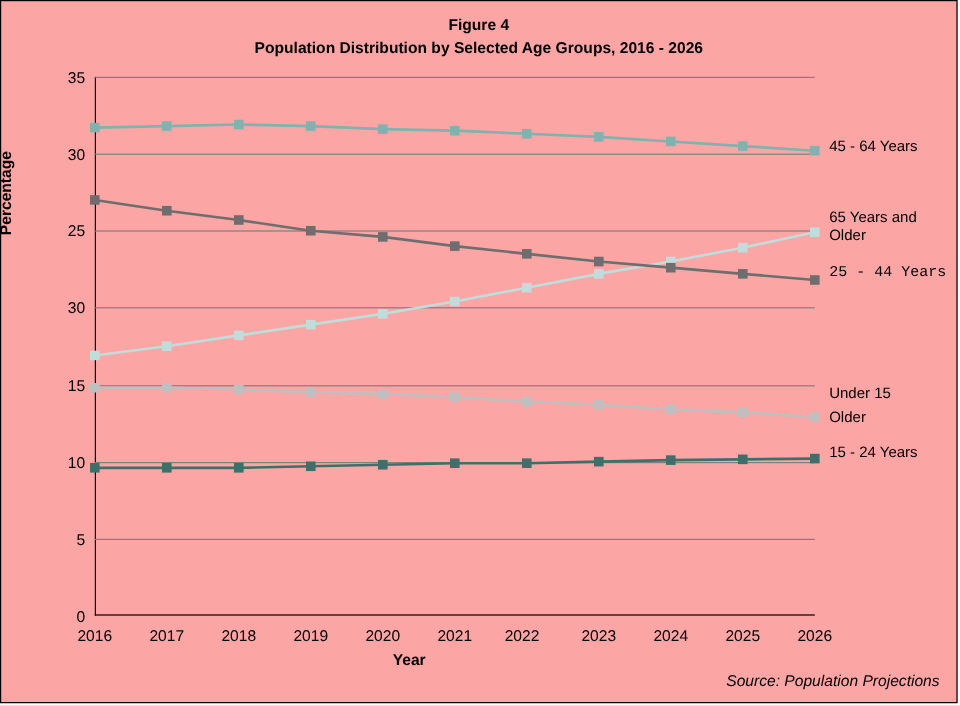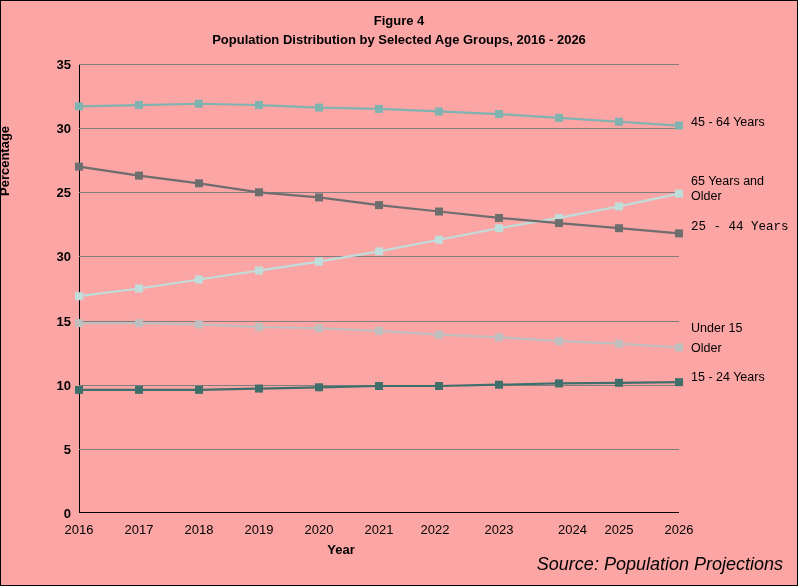--- a/index.html
+++ b/index.html
@@ -76,21 +76,20 @@
     text-align: right;
     font-size: 13px;
     line-height: 13px;
     transform: translateY(-6px);
   }
   .ytick-wrap {
     position: absolute;
     left: -40px;
     width: 32px;
     height: 1px;
-    font-weight: bold;
   }
   .xtick-label {
     position: absolute;
     text-align: center;
     font-size: 13px;
     line-height: 13px;
     width: 56px;
     transform: translateX(-28px);
   }
   .ylabel {
@@ -115,21 +114,21 @@
   .series-label {
     position: absolute;
     font-size: 12.5px;
     line-height: 15px;
     white-space: nowrap;
   }
   .source {
     position: absolute;
     right: 14px;
     bottom: 10px;
-    font-size: 18px;
+    font-size: 13px;
     font-style: italic;
   }
   svg.lines {
     position: absolute;
     left: 0;
     top: 0;
     overflow: visible;
   }
 </style>
 </head>
@@ -186,21 +185,21 @@
         </div>
       <div id="xticks">
           <div class="xtick-label" style="left: 0px; top: 459px;">2016</div>
           <div class="xtick-label" style="left: 60px; top: 459px;">2017</div>
           <div class="xtick-label" style="left: 120px; top: 459px;">2018</div>
           <div class="xtick-label" style="left: 180px; top: 459px;">2019</div>
           <div class="xtick-label" style="left: 240px; top: 459px;">2020</div>
           <div class="xtick-label" style="left: 300px; top: 459px;">2021</div>
           <div class="xtick-label" style="left: 356px; top: 459px;">2022</div>
           <div class="xtick-label" style="left: 420px; top: 459px;">2023</div>
-          <div class="xtick-label" style="left: 480px; top: 459px; text-align: right;">2024</div>
+          <div class="xtick-label" style="left: 480px; top: 459px;">2024</div>
           <div class="xtick-label" style="left: 540px; top: 459px;">2025</div>
           <div class="xtick-label" style="left: 600px; top: 459px;">2026</div>
         </div>
       <svg class="lines" id="chart-svg" width="600" height="449">
           <g>
             <polyline points="0,42.33428571428573 60,41.05142857142857 120,39.76857142857148 180,41.05142857142857 240,43.617142857142824 300,44.89999999999998 360,47.465714285714284 420,50.03142857142859 480,53.879999999999995 540,57.7285714285714 600,61.57714285714286" fill="none" stroke="#7FB3B0" stroke-width="2.2"></polyline>
             <rect x="-4" y="38.33428571428573" width="8" height="8" fill="#7FB3B0"></rect>
             <rect x="56" y="37.05142857142857" width="8" height="8" fill="#7FB3B0"></rect>
             <rect x="116" y="35.76857142857148" width="8" height="8" fill="#7FB3B0"></rect>
             <rect x="176" y="37.05142857142857" width="8" height="8" fill="#7FB3B0"></rect>

